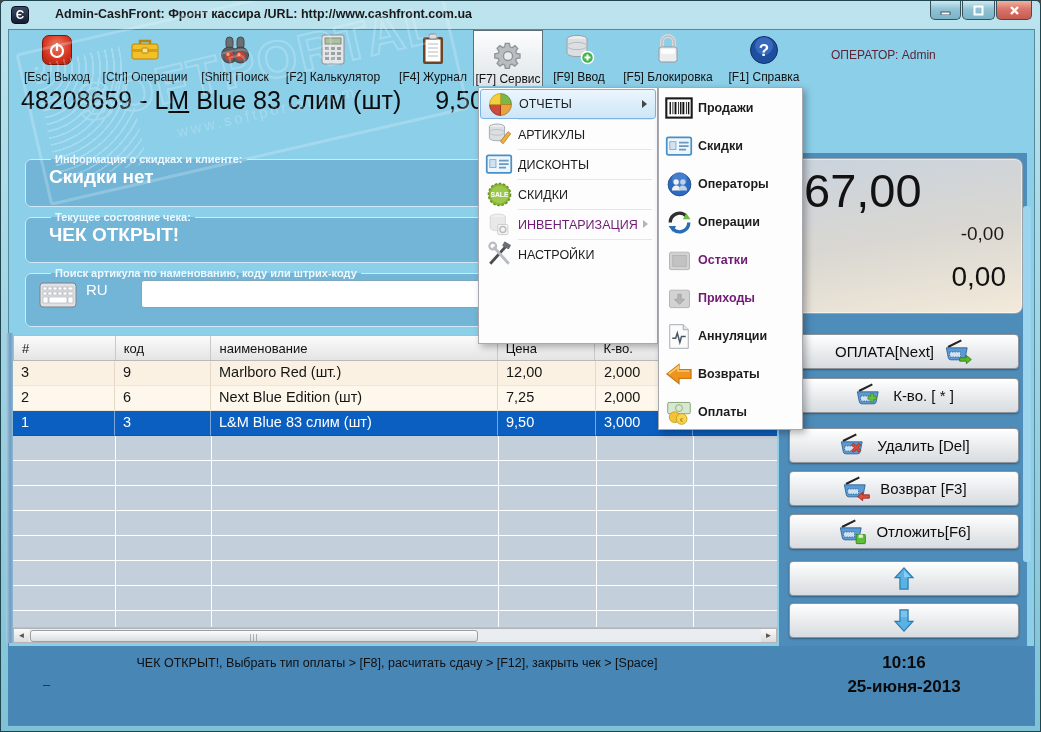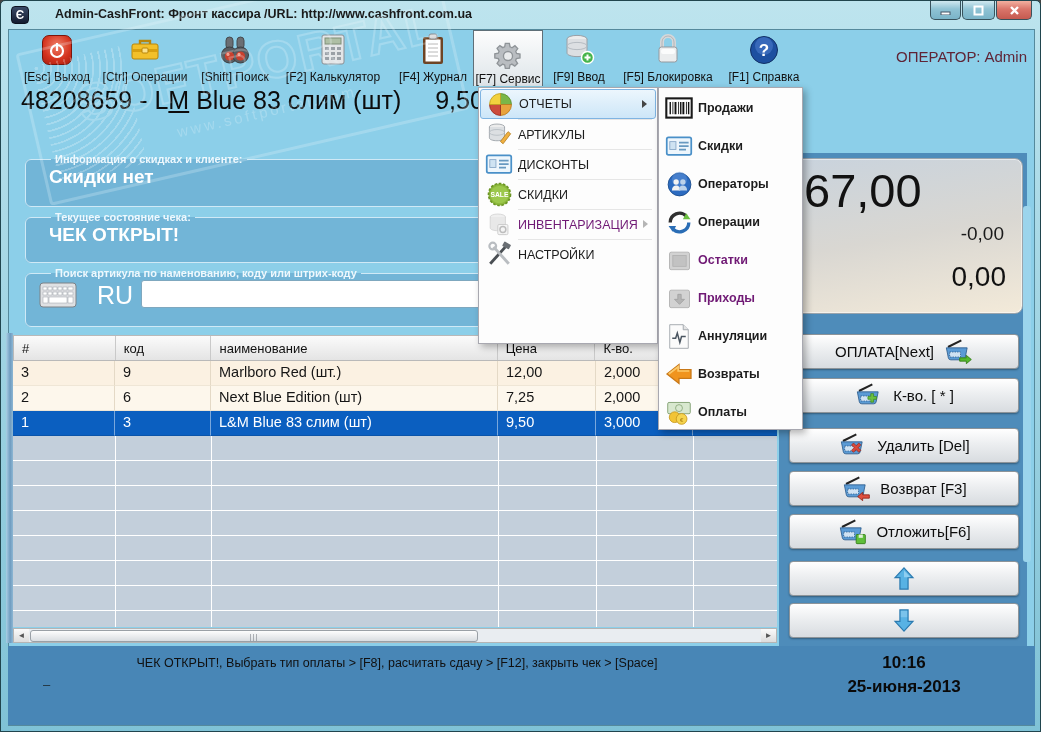--- a/index.html
+++ b/index.html
@@ -29,33 +29,33 @@
   .wm-site{position:absolute;left:150px;top:118px;font-size:15px;letter-spacing:3px;color:#f2fafe;}
   .wm-dots{position:absolute;left:24px;top:30px;width:90px;height:120px;
     background:repeating-radial-gradient(circle at 3px 3px,#fff 0 1.5px,transparent 2px 7px);}
   
   .tbtn{position:absolute;top:31px;height:52px;display:flex;flex-direction:column;
     align-items:center;justify-content:space-between;cursor:pointer;}
   .tbtn .tlabel{font-size:12px;color:#111;white-space:nowrap;}
   .tbtn .ticon{height:33px;display:flex;align-items:flex-end;justify-content:center;}
   .tbtn.active{top:29px;height:56px;padding-top:8px;border:1px solid #5f6f78;border-bottom:none;
     background:linear-gradient(#fdfdfd,#e7ecef 70%,#dfe5e9);z-index:5;}
-  .operator{position:absolute;left:830px;top:47px;width:196px;text-align:right;
-    font-size:15px;color:#5f2436;}
+  .operator{position:absolute;left:830px;top:47px;width:196px;text-align:left;
+    font-size:12px;color:#5f2436;}
   
   .item-line{position:absolute;left:20px;top:85px;font-size:25px;color:#0c0c0c;white-space:nowrap;z-index:2;}
   .item-line .accel{text-decoration:underline;}
   .item-line .price{margin-left:34px;}
   
   fieldset.grp{position:absolute;left:20px;width:762px;margin:4px;padding:0 0 0 23px;
     border:1px solid #cfe9f6;border-radius:6px;background:rgba(21,90,148,.22);font-weight:bold;}
   fieldset.grp legend{font-size:11px;color:#eef8fd;padding:0 4px;margin-left:2px;}
   .grp-value{font-size:19px;color:#fff;margin-top:1px;}
   .search-kbd{position:absolute;left:38px;top:281px;z-index:2;}
-  .search-lang{position:absolute;left:96px;top:280px;font-size:25px;color:#fff;z-index:2;}
+  .search-lang{position:absolute;left:85px;top:280px;font-size:15px;color:#fff;z-index:2;}
   .search-input{position:absolute;left:140px;top:279px;width:636px;height:28px;border:1px solid #7fa8bf;
     border-radius:3px;background:#fff;font-size:16px;padding:0 6px;z-index:2;}
   
   .rt-head{position:absolute;left:12px;top:334px;width:764px;height:26px;display:flex;
     background:linear-gradient(#fbfbfb,#e4e4e4);border:1px solid #b9b9b9;}
   .rt-head .hc{font-size:13px;color:#111;padding:5px 0 0 8px;border-right:1px solid #c9c9c9;height:100%;}
   .rt-row{position:absolute;left:12px;width:764px;height:25px;display:flex;font-size:14.5px;color:#161616;}
   .rt-row .c{padding:3px 0 0 8px;border-right:1px solid #e4d9c6;border-bottom:1px solid #efe6d6;height:100%;overflow:hidden;white-space:nowrap;}
   .rt-row.odd{background:#fbf1e2;}
   .rt-row.even{background:#fdf7ec;}

